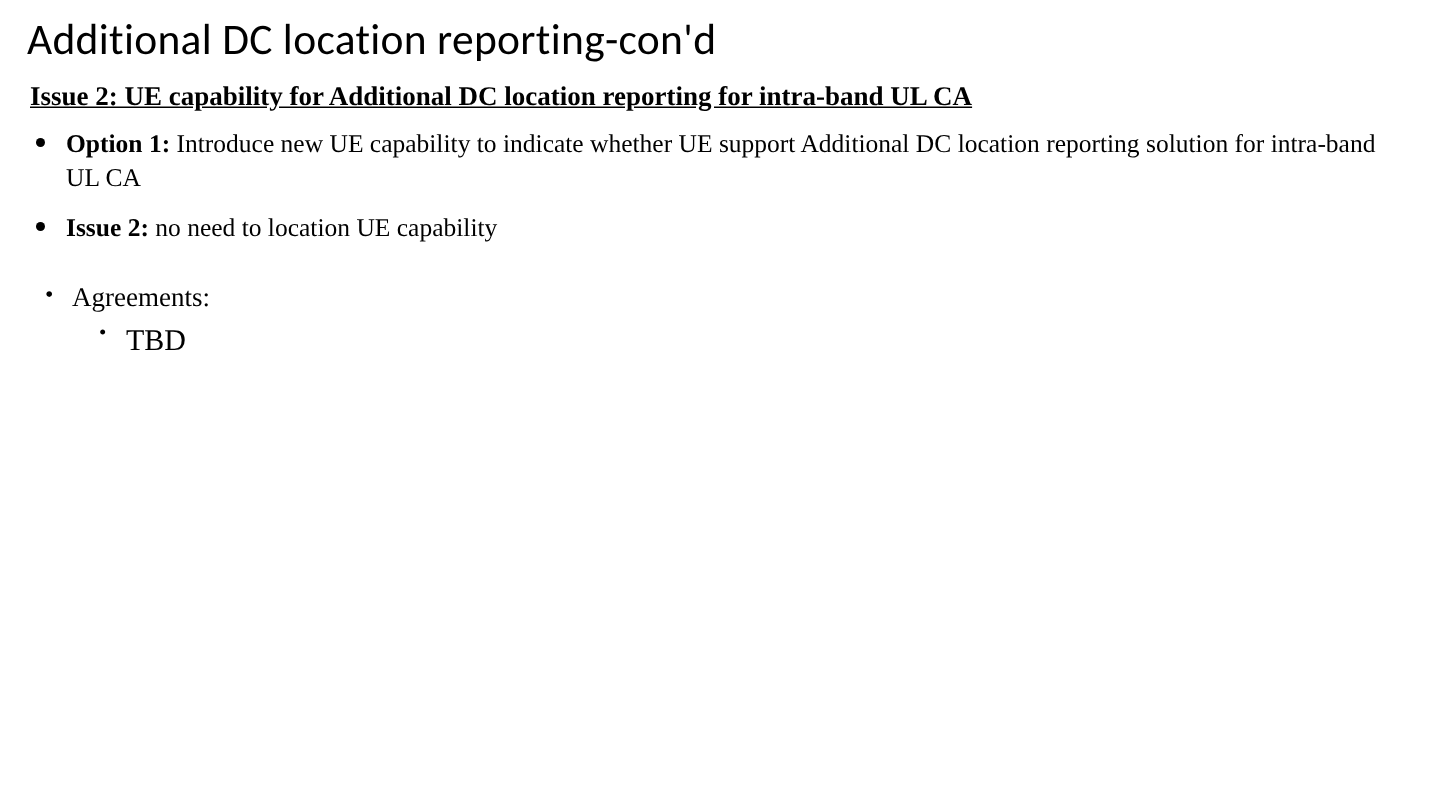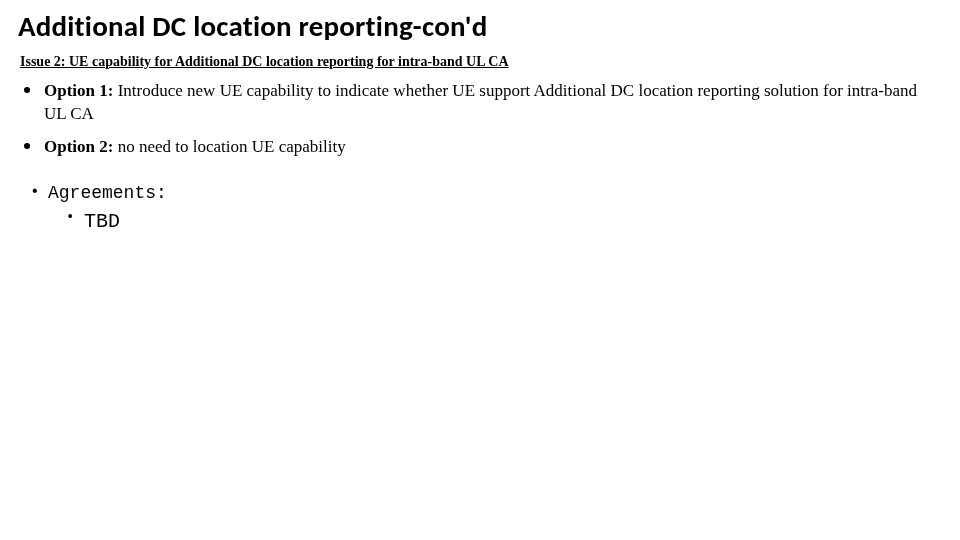--- a/index.html
+++ b/index.html
@@ -13,27 +13,27 @@
     overflow: hidden;
   }
   .slide {
     box-sizing: border-box;
     padding: 8px 18px 18px 18px;
     width: 100%;
     height: 100%;
   }
   .title {
     font-size: 29px;
-    font-weight: 700;
+    font-weight: 400;
     margin: 0 0 10px 0;
     letter-spacing: 0.2px;
   }
   .issue {
     font-family: "Times New Roman", Times, serif;
-    font-size: 14px;
+    font-size: 18px;
     font-weight: 700;
     text-decoration: underline;
     margin: 6px 0 10px 2px;
   }
   ul.opts {
     list-style: none;
     margin: 4px 0 10px 0;
     padding: 0;
     font-family: "Times New Roman", Times, serif;
     font-size: 17px;
@@ -54,21 +54,21 @@
     background: #000;
   }
   .opt-label {
     font-weight: 700;
     font-family: Liberation Serif, serif;
   }
   ul.agree {
     list-style: none;
     margin: 12px 0 0 0;
     padding: 0;
-    font-family: Liberation Mono, monospace;
+    font-family: Liberation Serif, serif;
     font-size: 18px;
     line-height: 1.4;
   }
   ul.agree > li {
     position: relative;
     padding-left: 30px;
   }
   ul.agree > li::before {
     content: "\2022";
     position: absolute;
@@ -101,21 +101,21 @@
 
   <h1 class="title">Additional DC location reporting-con'd</h1>
 
   <div class="issue">Issue 2:  UE capability for Additional DC location reporting for intra-band UL CA</div>
 
   <ul class="opts">
     <li>
       <span class="opt-label">Option 1:</span><span> Introduce new UE capability to indicate whether UE support Additional DC location reporting solution for intra-band UL CA</span>
     </li>
     <li>
-      <span class="opt-label">Option 2:</span><span> no need to location UE capability</span>
+      <span class="opt-label">Issue 2:</span><span> no need to location UE capability</span>
     </li>
   </ul>
 
   <ul class="agree">
     <li>
       <span>Agreements:</span>
       <ul>
         <li>
           <span>TBD</span>
         </li>

